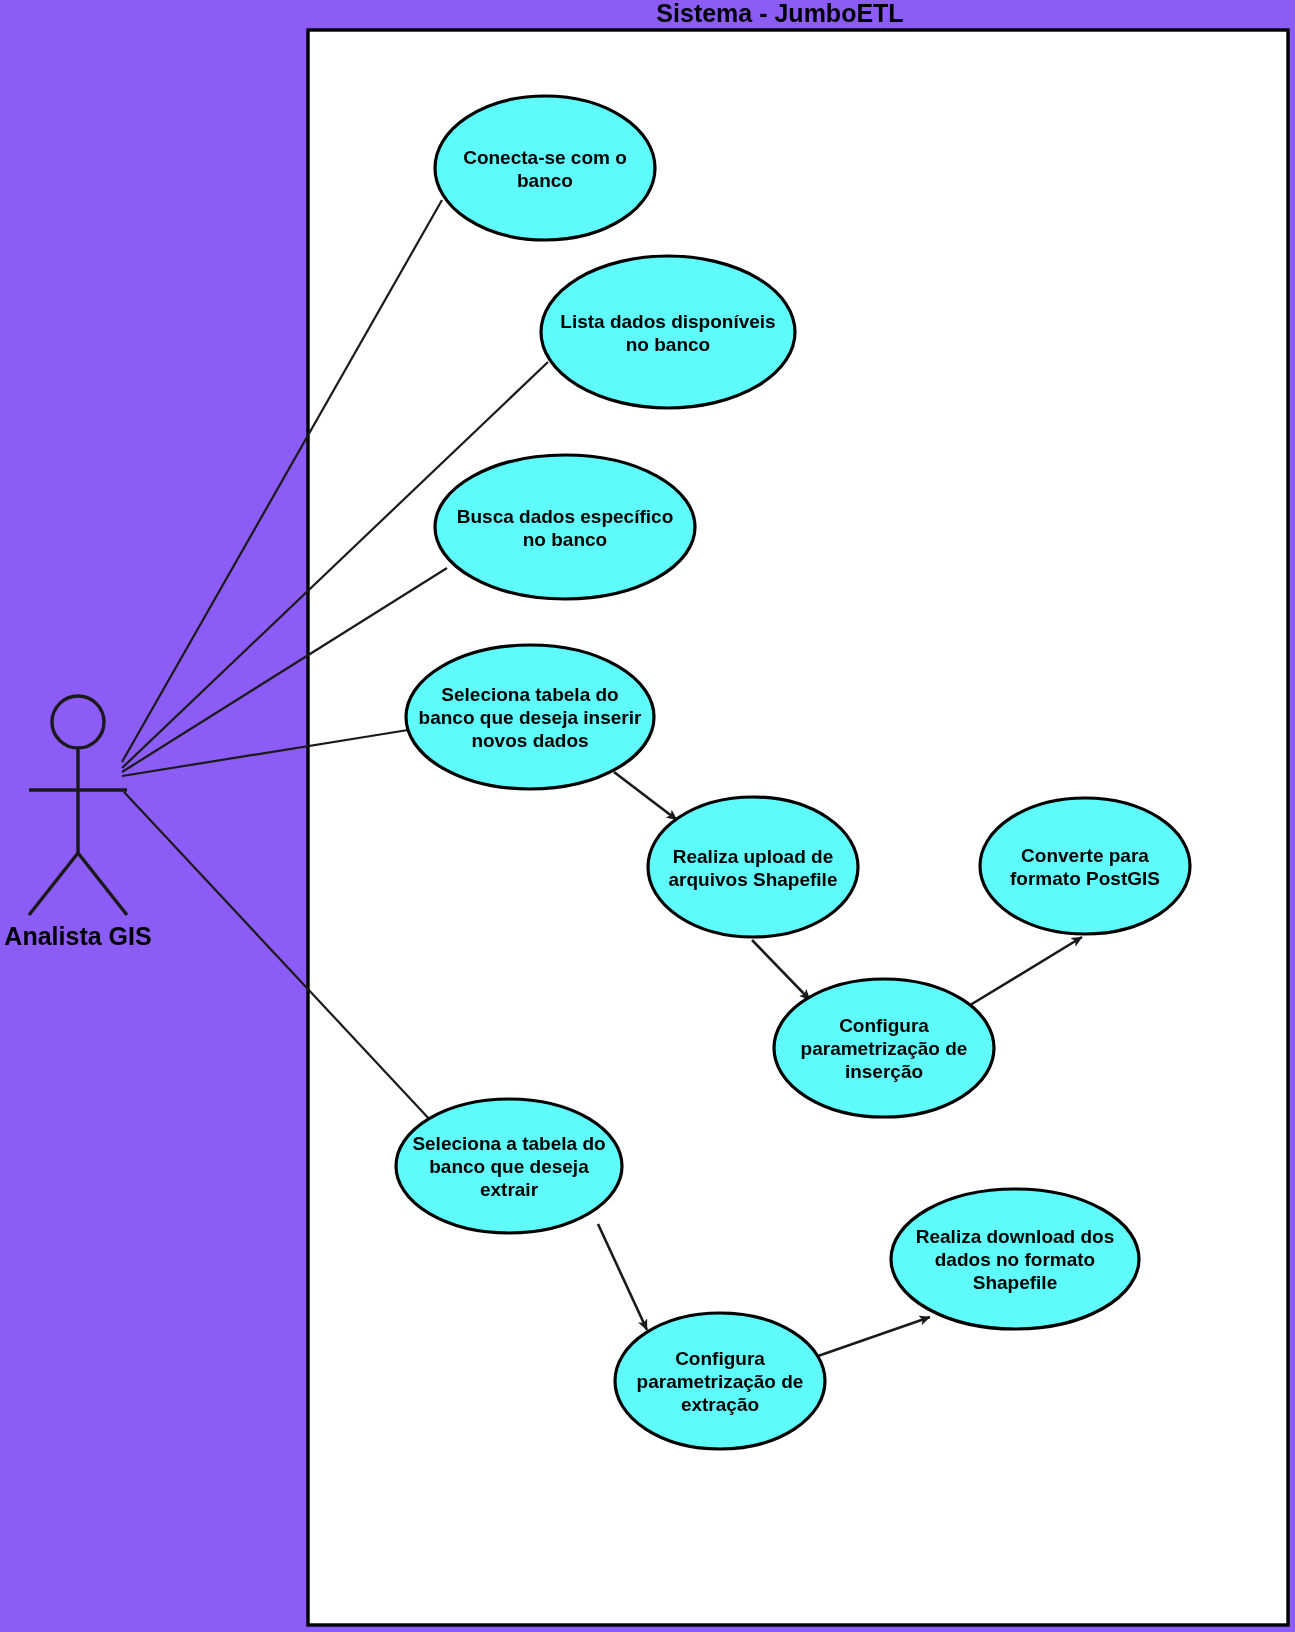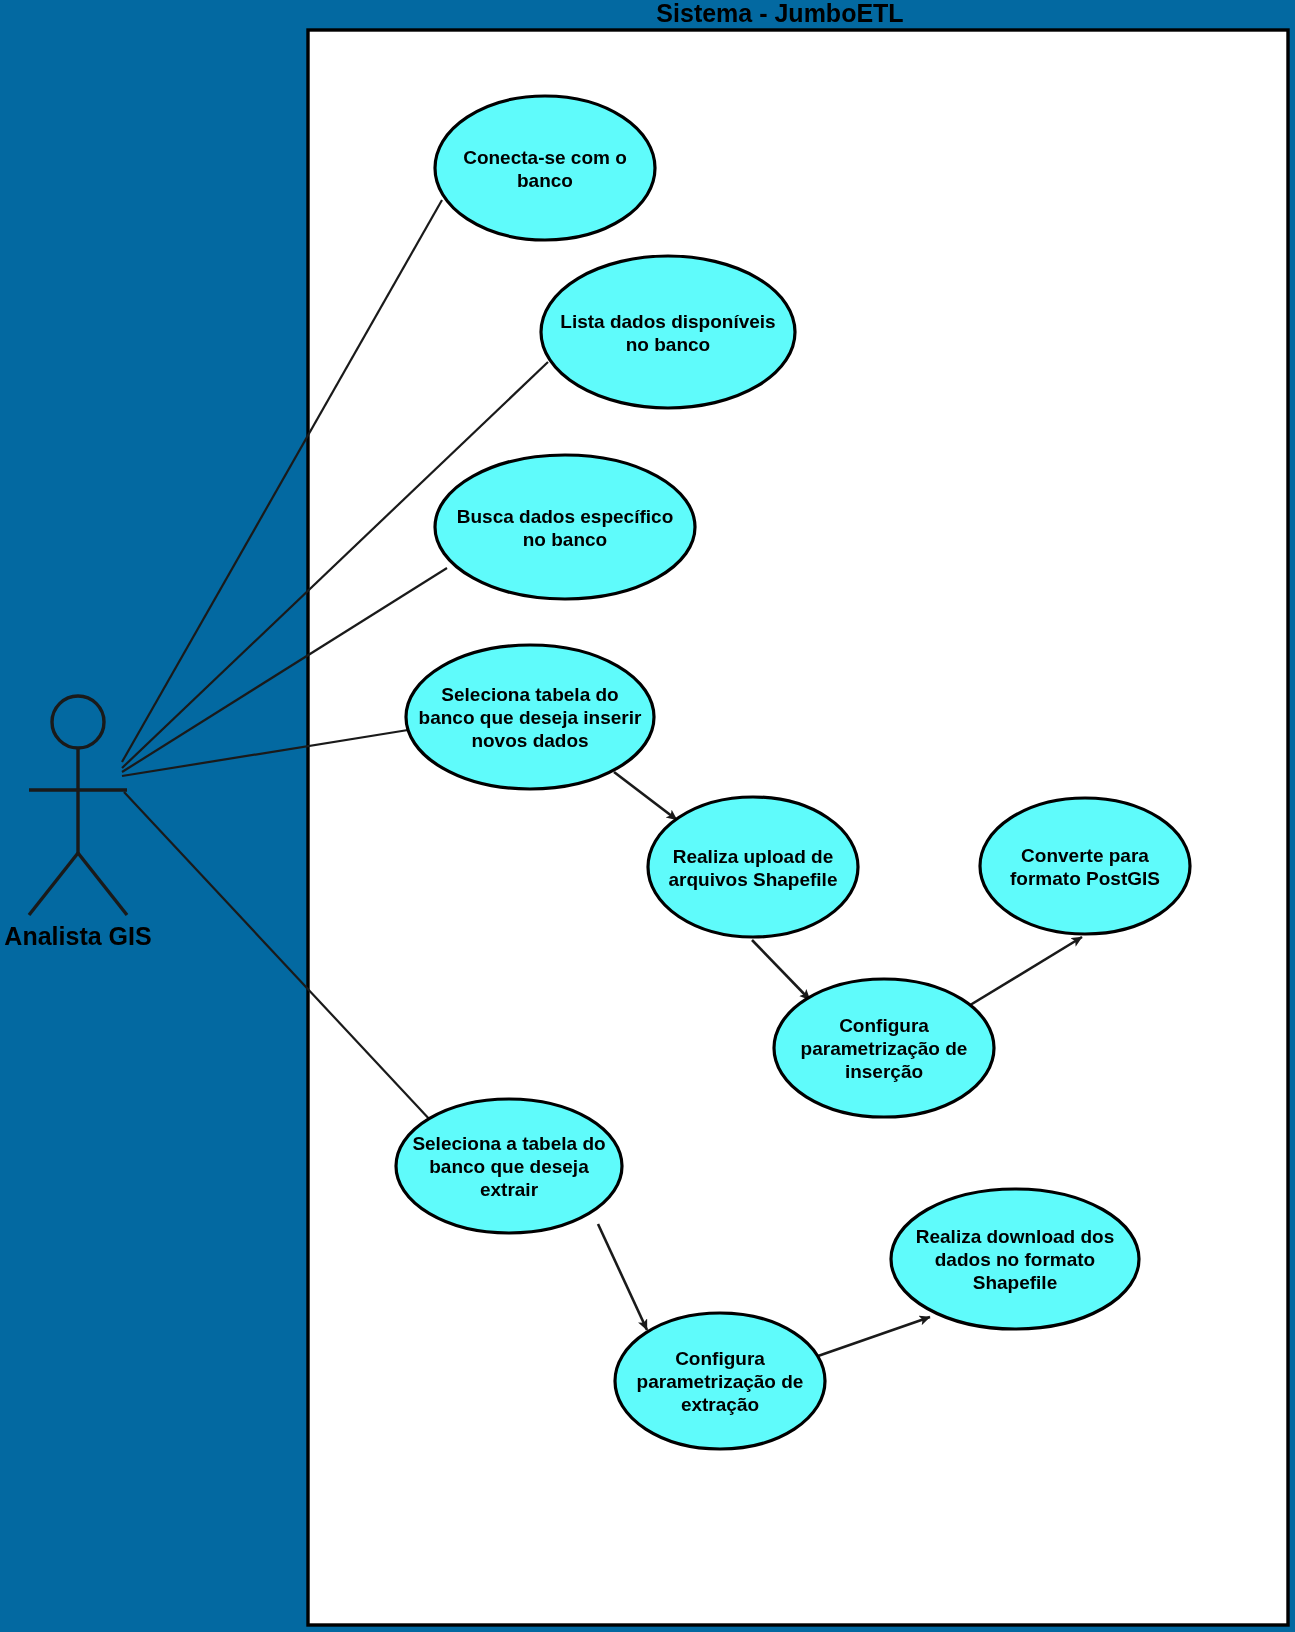--- a/index.html
+++ b/index.html
@@ -7,21 +7,21 @@
     padding: 0;
     background: #ffffff;
   }
   body {
     font-family: "Liberation Sans", sans-serif;
   }
   #diagram-root {
     position: relative;
     width: 1295px;
     height: 1632px;
-    background: #0369a1;
+    background: #8b5cf6;
     overflow: hidden;
   }
   #uml-svg {
     position: absolute;
     left: 0;
     top: 0;
     width: 1295px;
     height: 1632px;
   }
   .sys-title {

